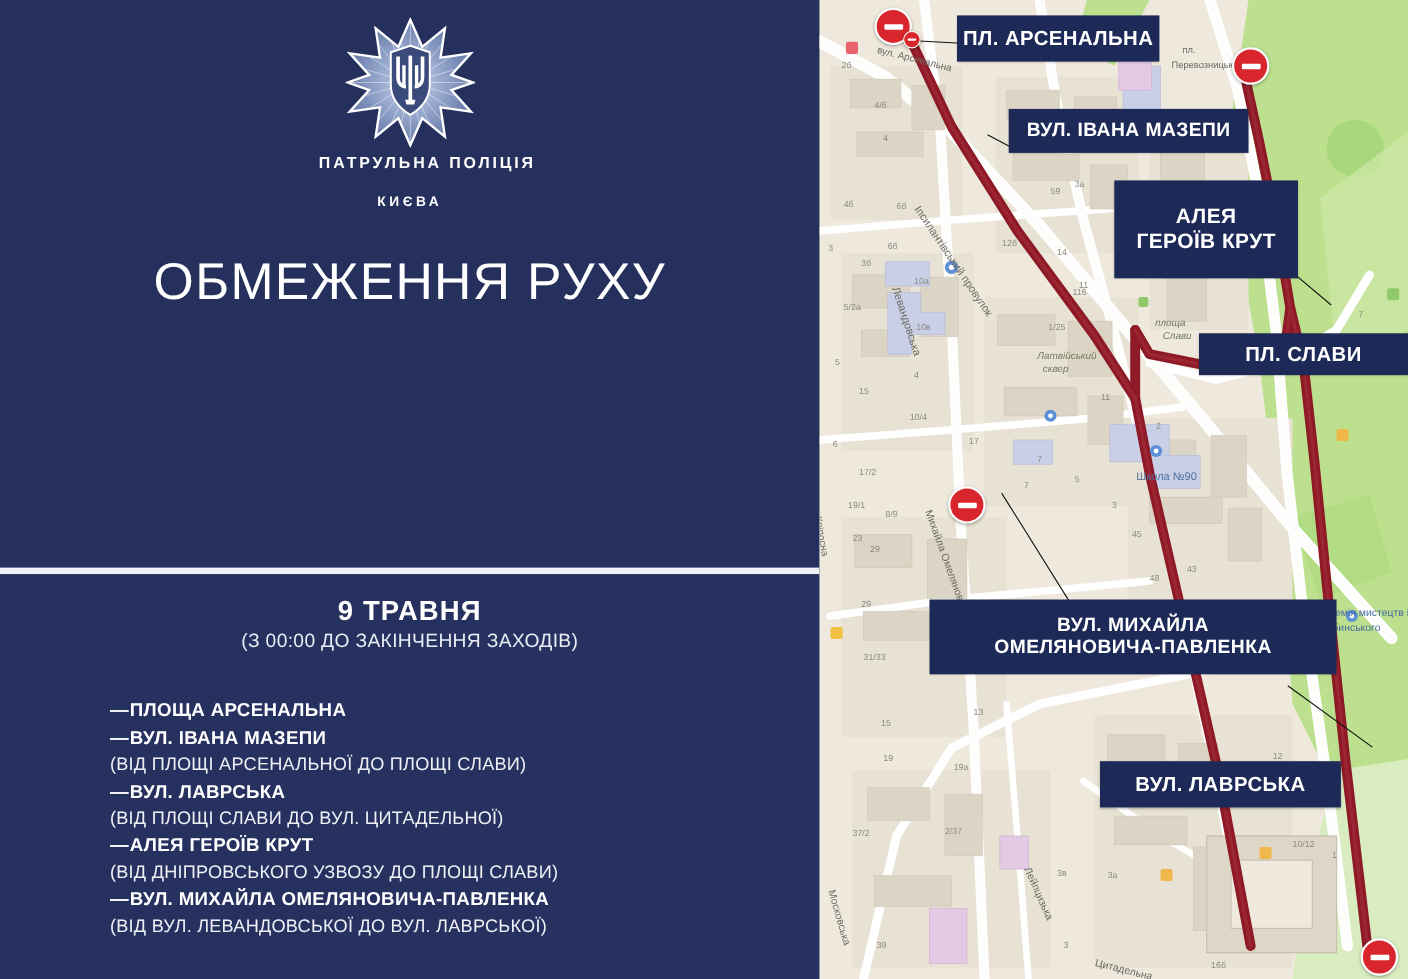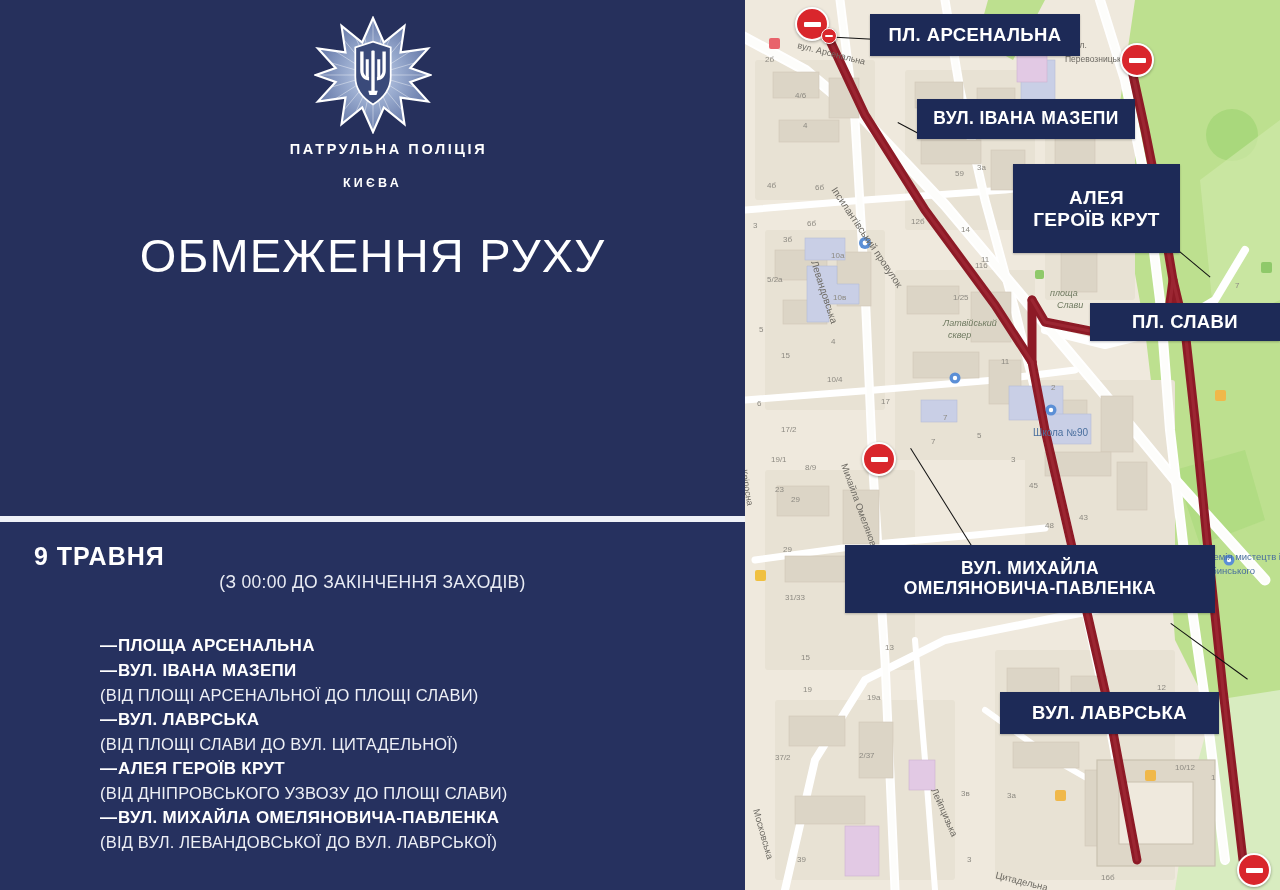--- a/index.html
+++ b/index.html
@@ -17,22 +17,22 @@
   
   #logo-block{position:absolute;left:0;top:16px;width:745px;text-align:center;}
   #emblem{display:block;margin:0 auto;}
   .brand-line1{margin-top:7px;font-size:14.5px;letter-spacing:2.6px;color:#fff;font-weight:700;padding-left:32px;}
   .brand-line2{margin-top:19px;font-size:12.5px;letter-spacing:3.2px;color:#fff;font-weight:700;}
 
   #hero-title{position:absolute;left:0;top:228px;width:745px;text-align:center;
       color:#fff;font-size:47px;font-weight:400;letter-spacing:1.2px;}
 
   
-  #date-line{position:absolute;left:0;top:542px;width:745px;
-      color:#fff;font-size:25px;font-weight:700;letter-spacing:1px;padding-left:34px;}
+  #date-line{position:absolute;left:0;top:542px;width:745px;text-align:center;
+      color:#fff;font-size:25px;font-weight:700;letter-spacing:1px;}
   #time-line{position:absolute;left:0;top:572px;width:745px;text-align:center;
       color:#e9ecf4;font-size:17.5px;font-weight:400;letter-spacing:.3px;}
 
   #streets{position:absolute;left:100px;top:634px;width:620px;}
   .street-item{margin-bottom:1px;}
   .street-main{color:#fff;font-size:17px;font-weight:700;letter-spacing:.3px;line-height:24px;white-space:nowrap;}
   .dash{display:inline-block;width:18px;}
   .street-sub{color:#eef0f6;font-size:16.5px;font-weight:400;letter-spacing:.2px;line-height:24px;white-space:nowrap;}
 
   
@@ -384,21 +384,21 @@
           <text x="490" y="288">7</text>
       </g>
     </svg>
 
     <div class="leader" style="left:57px;top:35px;width:76px;transform:rotate(3deg);"></div>
     <div class="leader" style="left:153px;top:122px;width:32px;transform:rotate(28deg);"></div>
     <div class="leader" style="left:418px;top:237px;width:62px;transform:rotate(40deg);"></div>
     <div class="leader" style="left:166px;top:448px;width:130px;transform:rotate(58deg);"></div>
     <div class="leader" style="left:426px;top:623px;width:95px;transform:rotate(36deg);"></div>
 
-    <div class="map-label" style="left:125px;top:14px;width:210px;height:42px;font-size:18.5px;">ПЛ. АРСЕНАЛЬНА</div>
+    <div class="map-label" style="left:125px;top:14px;width:184px;height:42px;font-size:18.5px;">ПЛ. АРСЕНАЛЬНА</div>
 
     <div class="map-label" style="left:172px;top:99px;width:218px;height:40px;font-size:17.5px;">ВУЛ. ІВАНА МАЗЕПИ</div>
 
     <div class="map-label" style="left:268px;top:164px;width:167px;height:89px;font-size:19px;white-space:pre-line;">АЛЕЯ
 ГЕРОЇВ КРУТ</div>
 
     <div class="map-label" style="left:345px;top:303px;width:190px;height:38px;font-size:18.5px;">ПЛ. СЛАВИ</div>
 
     <div class="map-label" style="left:100px;top:545px;width:370px;height:68px;font-size:17.5px;white-space:pre-line;">ВУЛ. МИХАЙЛА
 ОМЕЛЯНОВИЧА-ПАВЛЕНКА</div>

